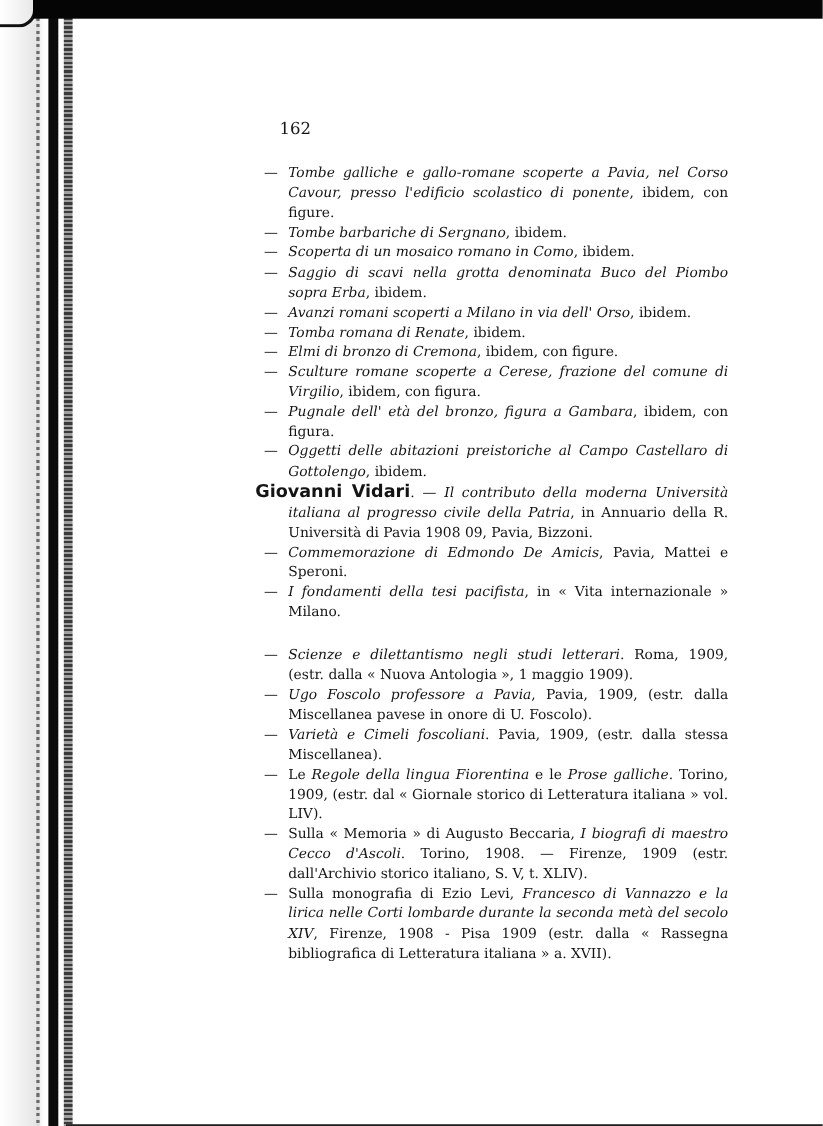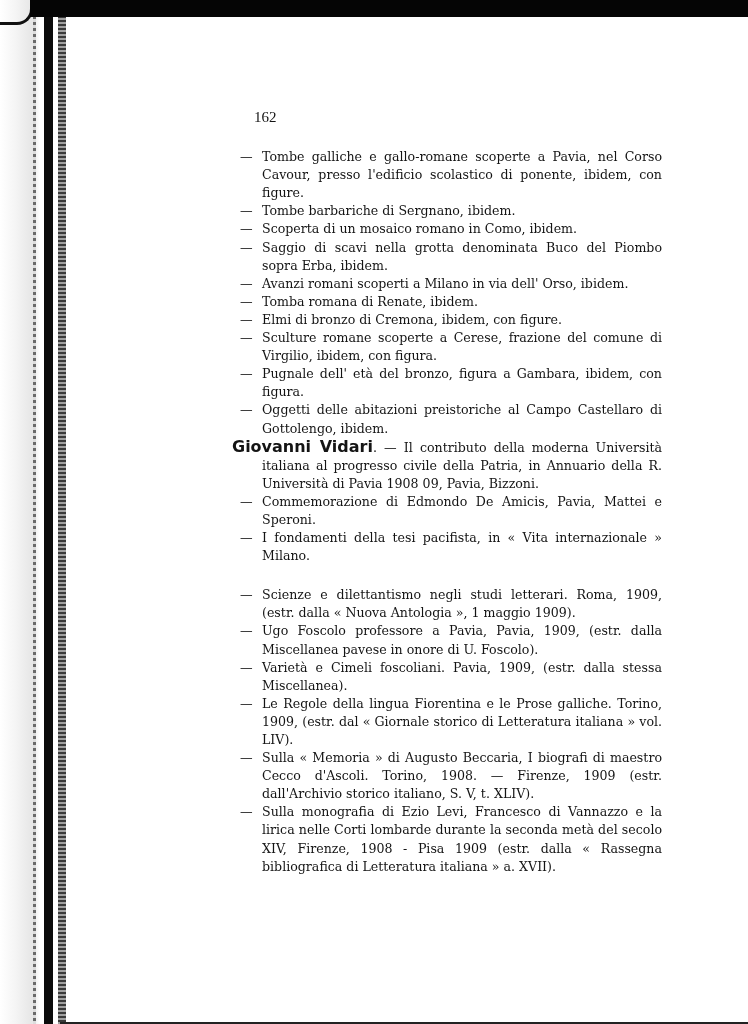--- a/index.html
+++ b/index.html
@@ -35,28 +35,28 @@
     border-bottom-right-radius: 16px;
   }
   .bottom-line {
     position: absolute; left: 60px; bottom: 0; width: 688px; height: 2px; background: #222;
   }
   .page {
     position: absolute; left: 232px; top: 108px; width: 430px;
     font-size: 12.6px; line-height: 18.1px;
   }
   .page-number {
-    margin-left: 22px; margin-bottom: 22px; font-size: 15px; font-family: Liberation Serif, serif;
+    margin-left: 22px; margin-bottom: 22px; font-size: 15px;
   }
   .entry { position: relative; padding-left: 30px; margin: 0; }
   .entry .dash { position: absolute; left: 8px; top: 0; }
   .entry.author { padding-left: 30px; text-indent: -30px; }
   .author-name { font-weight: bold; font-family: "DejaVu Sans", "Liberation Sans", sans-serif; font-size: 16px; }
   .gap { height: 21px; }
-  .it { }
+  .it { font-style: italic; }
   p { margin: 0; text-align: justify; }
 </style>
 </head>
 <body>
 
 <div class="spine-outer"></div>
 <div class="spine-corner"></div>
 <div class="spine-band-1"></div>
 <div class="spine-band-2"></div>
 <div class="spine-band-3"></div>

